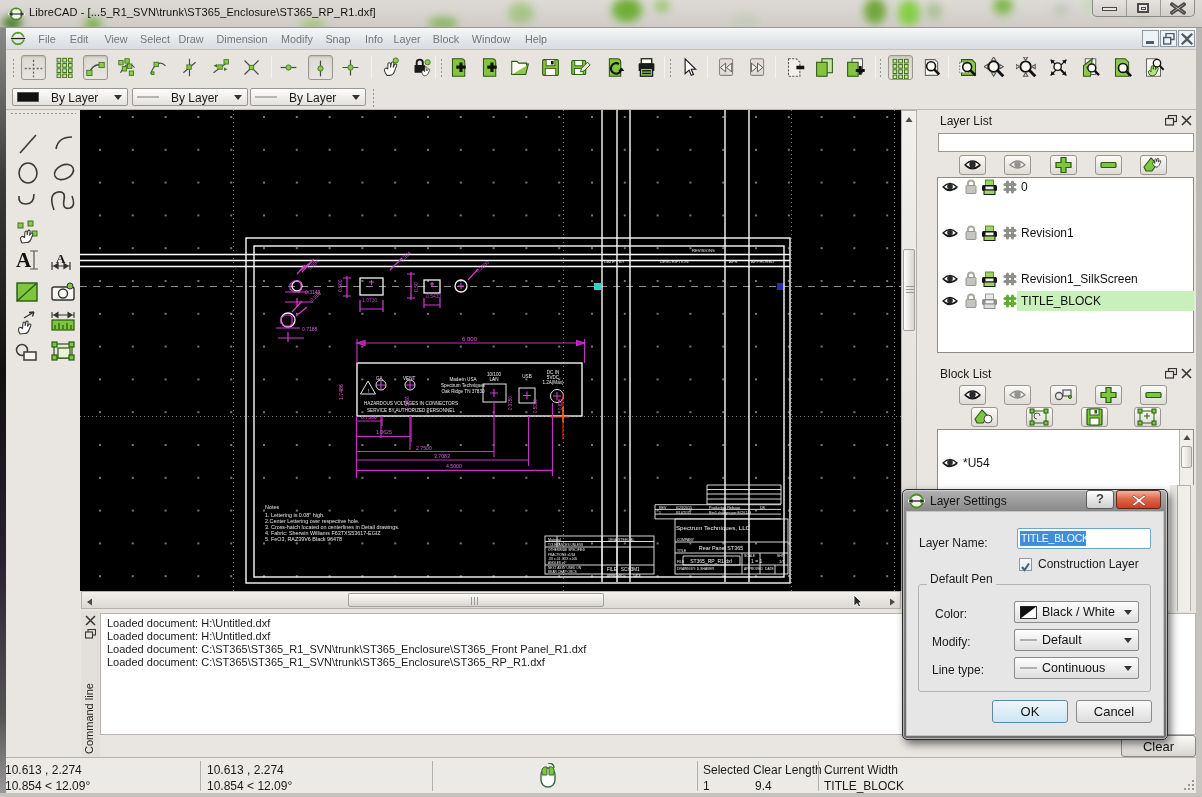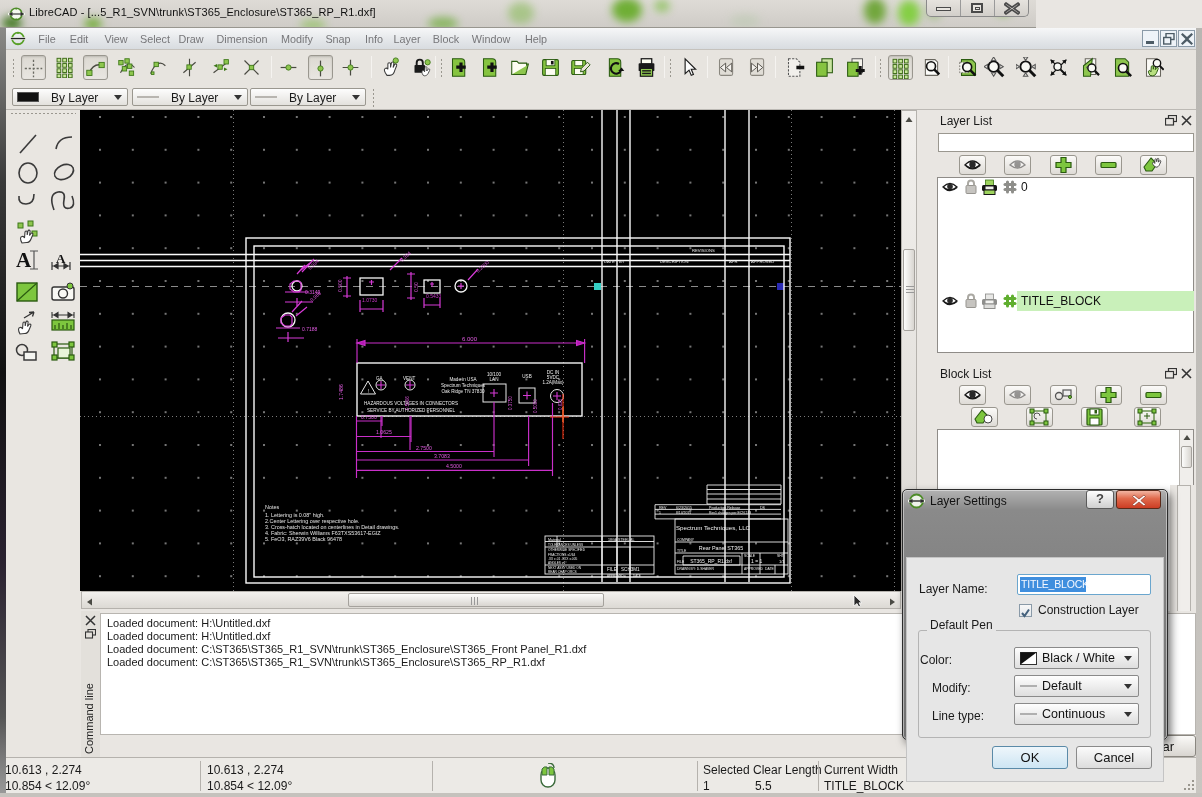--- a/index.html
+++ b/index.html
@@ -4,21 +4,21 @@
 <style>
 * { margin:0; padding:0; box-sizing:border-box; }
 html,body { width:1202px; height:797px; overflow:hidden; }
 #win {
   position:relative; width:1202px; height:797px;
   font-family:"Liberation Sans", sans-serif;
   background:#e9e6e2; overflow:hidden;
 }
 .abs { position:absolute; }
 
-#titlebar { left:0; top:0; width:1036px; height:28px;
+#titlebar { left:0; top:0; width:1202px; height:28px;
   background:linear-gradient(#dedbd6, #cfccc7);
   border-bottom:1px solid #98968f;
   overflow:hidden;
 }
 .blob { position:absolute; border-radius:50%; filter:blur(4px); }
 #apptitle { position:absolute; left:29px; top:6px; font-size:11px; letter-spacing:0.1px; color:#111; white-space:pre; }
 #winbtns { position:absolute; right:7px; top:0; width:103px; height:17px;
   background:linear-gradient(#e6e3de,#d2cfca);
   border:1px solid #8a8a8a; border-top:none;
   border-radius:0 0 5px 5px; display:flex; }
@@ -69,21 +69,21 @@
 #cmdtext { position:absolute; left:19px; top:2px; width:1096px; height:122px; background:#fff; border:1px solid #b8b5b0; font-size:11px; color:#1a1a1a; }
 #cmdprompt { position:absolute; left:19px; top:124px; width:1096px; height:22px; background:#fff; font-size:12px; color:#1a1a1a; }
 
 #statusbar { left:0; top:757px; width:1202px; height:36px; background:#eceae6; border-top:1px solid #b5b2ad; font-size:12px; color:#1a1a1a; }
 
 #dialog { left:902px; top:489px; width:266px; height:251px; z-index:30; }
 #dlgframe { position:absolute; left:0; top:0; right:0; bottom:0; border-radius:5px;
   background:linear-gradient(#b2b2b2,#8a8a8a 20px,#707070);
   border:1px solid #2c2c2c;
   box-shadow:inset 0 0 0 1px rgba(255,255,255,0.45), 3px 4px 9px rgba(0,0,0,0.55); }
-#dlgbody { position:absolute; left:4px; top:22px; width:258px; height:225px; background:#e6e6e6; border:1px solid #c4c4c4;margin-top:46px; }
+#dlgbody { position:absolute; left:4px; top:22px; width:258px; height:225px; background:#e6e6e6; border:1px solid #c4c4c4; }
 .dlglabel { position:absolute; font-size:12px; color:#1a1a1a; }
 .dlgcombo { position:absolute; width:125px; height:22px; background:linear-gradient(#fefefe,#dedede); border:1px solid #8a8a8a; border-radius:2px; font-size:12.5px; color:#111; }
 .dlgcombo .dtext { position:absolute; left:27px; top:3px; }
 .dlgcombo .darr { position:absolute; right:6px; top:8px; width:0; height:0; border-left:4.5px solid transparent; border-right:4.5px solid transparent; border-top:5.5px solid #333; }
 .lrow { position:absolute; left:0; width:100%; height:20px; }
 .lrow .leye { position:absolute; left:5px; top:0; }
 .lrow .llock { position:absolute; left:26px; top:0; }
 .lrow .lprint { position:absolute; left:44px; top:0; }
 .lrow .lhash { position:absolute; left:65px; top:0; }
 .lrow .lname { position:absolute; left:84px; top:1px; }
@@ -921,20 +921,50 @@
             <use href="#s-lock"></use>
           </svg>
           <svg class="lprint" width="17" height="16" viewBox="0 0 17 16">
             <use href="#s-printg"></use>
           </svg>
           <svg class="lhash" width="16" height="16" viewBox="0 0 16 16">
             <use href="#s-hash"></use>
           </svg>
           <span class="lname">0</span>
         </div>
+      <div class="lrow" style="top:48px">
+          <svg class="leye" width="16" height="15" viewBox="0 0 16 15">
+            <use href="#s-eye"></use>
+          </svg>
+          <svg class="llock" width="16" height="16" viewBox="0 0 16 16">
+            <use href="#s-lock"></use>
+          </svg>
+          <svg class="lprint" width="17" height="16" viewBox="0 0 17 16">
+            <use href="#s-printg"></use>
+          </svg>
+          <svg class="lhash" width="16" height="16" viewBox="0 0 16 16">
+            <use href="#s-hash"></use>
+          </svg>
+          <span class="lname">Revision1</span>
+        </div>
+      <div class="lrow" style="top:94px">
+          <svg class="leye" width="16" height="15" viewBox="0 0 16 15">
+            <use href="#s-eye"></use>
+          </svg>
+          <svg class="llock" width="16" height="16" viewBox="0 0 16 16">
+            <use href="#s-lock"></use>
+          </svg>
+          <svg class="lprint" width="17" height="16" viewBox="0 0 17 16">
+            <use href="#s-printg"></use>
+          </svg>
+          <svg class="lhash" width="16" height="16" viewBox="0 0 16 16">
+            <use href="#s-hash"></use>
+          </svg>
+          <span class="lname">Revision1_SilkScreen</span>
+        </div>
       <div class="lrow" style="top:116px">
           <div class="abs" style="left:80px;top:-2px;width:177px;height:20px;background:#c9f0ba;"></div>
           <svg class="leye" width="16" height="15" viewBox="0 0 16 15">
             <use href="#s-eye"></use>
           </svg>
           <svg class="llock" width="16" height="16" viewBox="0 0 16 16">
             <use href="#s-lock"></use>
           </svg>
           <svg class="lprint" width="17" height="16" viewBox="0 0 17 16">
             <use href="#s-printgray"></use>
@@ -1004,20 +1034,26 @@
           <g fill="#7dc63e" stroke="#2a5a10">
             <rect x="3" y="1" width="4" height="4"></rect>
             <rect x="17" y="1" width="4" height="4"></rect>
             <rect x="3" y="13" width="4" height="4"></rect>
             <rect x="17" y="13" width="4" height="4"></rect>
           </g>
           <path d="M9 8 h6 M12 5 v6" stroke="#2a5a10"></path>
         </svg></div>
     <div class="listbox" style="left:2px;top:66px;width:257px;height:240px;"></div>
     <div id="blockrows" class="abs" style="left:2px;top:66px;width:257px;height:182px;font-size:12px;color:#111;">
+      <div class="lrow" style="top:26px">
+          <svg class="leye" width="16" height="15" viewBox="0 0 16 15">
+            <use href="#s-eye"></use>
+          </svg>
+          <span class="lname" style="left:26px">*U54</span>
+        </div>
     </div>
     <div class="abs" style="left:244px;top:67px;width:14px;height:238px;background:#f0eeeb;border-left:1px solid #b5b2ad;">
       <svg class="abs" style="left:1px;top:2px" width="12" height="12">
           <path d="M6 3 L2.5 8 h7 Z" fill="#4a4a44"></path>
         </svg>
       <div class="abs" style="left:1px;top:16px;width:11px;height:22px;background:linear-gradient(90deg,#fdfdfc,#d8d5d0);border:1px solid #a5a29d;border-radius:2px;"></div>
     </div>
   </div>
   <div class="abs" style="left:1170px;top:485px;width:26px;height:200px;background:#e9e6e2;">
     <div class="abs" style="left:7px;top:0px;width:14px;height:182px;background:#f0eeeb;border:1px solid #b5b2ad;"></div>
@@ -1049,21 +1085,21 @@
     <svg class="abs" style="left:538px;top:5px" width="20" height="26" viewBox="0 0 20 26">
       <rect x="3" y="5" width="14" height="19" rx="7" fill="#fff" stroke="#3a6a3a" stroke-width="1.4"></rect>
       <path d="M4 6 Q6 3 9 4 L9 12 L4 12 Z" fill="#7dc63e" stroke="#3a6a3a" stroke-width="1"></path>
       <path d="M16 6 Q14 3 11 4 L11 12 L16 12 Z" fill="#7dc63e" stroke="#3a6a3a" stroke-width="1"></path>
       <path d="M10 0 Q16 0 16 5" fill="none" stroke="#3a6a3a" stroke-width="1.3"></path>
     </svg>
     <div class="abs" style="left:432px;top:3px;width:1px;height:30px;background:#b5b2ad"></div>
     <div class="abs" style="left:697px;top:3px;width:1px;height:30px;background:#b5b2ad"></div>
     <div class="abs" style="left:703px;top:5px;">Selected Clear Length</div>
     <div class="abs" style="left:703px;top:21px;">1</div>
-    <div class="abs" style="left:755px;top:21px;">5.5</div>
+    <div class="abs" style="left:755px;top:21px;">9.4</div>
     <div class="abs" style="left:818px;top:3px;width:1px;height:30px;background:#b5b2ad"></div>
     <div class="abs" style="left:824px;top:5px;">Current Width</div>
     <div class="abs" style="left:824px;top:21px;">TITLE_BLOCK</div>
     <svg class="abs" style="left:1182px;top:21px" width="14" height="14">
         <g fill="#9a978f">
           <rect x="10" y="1" width="2" height="2"></rect>
           <rect x="6" y="5" width="2" height="2"></rect>
           <rect x="10" y="5" width="2" height="2"></rect>
           <rect x="2" y="9" width="2" height="2"></rect>
           <rect x="6" y="9" width="2" height="2"></rect>
@@ -1097,21 +1133,21 @@
         <div class="abs" style="left:3px;top:3px;font-size:10.5px;letter-spacing:-0.2px;color:#f5f8ff;">TITLE_BLOCK</div>
       </div>
       <div class="abs" style="left:112px;top:46px;width:13px;height:13px;background:linear-gradient(#f8f8f8,#e4e8ec);border:1px solid #8a9aa8;">
         <svg width="11" height="11" viewBox="0 0 11 11">
             <path d="M2 5 L4.5 8 L9 1.5" fill="none" stroke="#44617c" stroke-width="2"></path>
           </svg>
       </div>
       <div class="dlglabel" style="left:131px;top:45px">Construction Layer</div>
       <div class="abs" style="left:11px;top:72px;width:233px;height:108px;border:1px solid #b4b4b4;border-radius:3px;"></div>
       <div class="dlglabel" style="left:20px;top:60px;background:#e6e6e6;padding:0 3px;">Default Pen</div>
-      <div class="dlglabel" style="left:13px;top:95px">Color:</div>
+      <div class="dlglabel" style="left:28px;top:95px">Color:</div>
       <div class="dlgcombo" style="left:107px;top:89px">
         <svg class="abs" style="left:5px;top:4px" width="17" height="13" viewBox="0 0 17 13">
             <rect x="0.5" y="0.5" width="16" height="12" fill="#fff" stroke="#333"></rect>
             <path d="M0.5 0.5 L16.5 0.5 L0.5 12.5 Z" fill="#111"></path>
           </svg>
         <div class="dtext">Black / White</div>
           <div class="darr"></div>
       </div>
       <div class="dlglabel" style="left:25px;top:123px">Modify:</div>
       <div class="dlgcombo" style="left:107px;top:117px">

